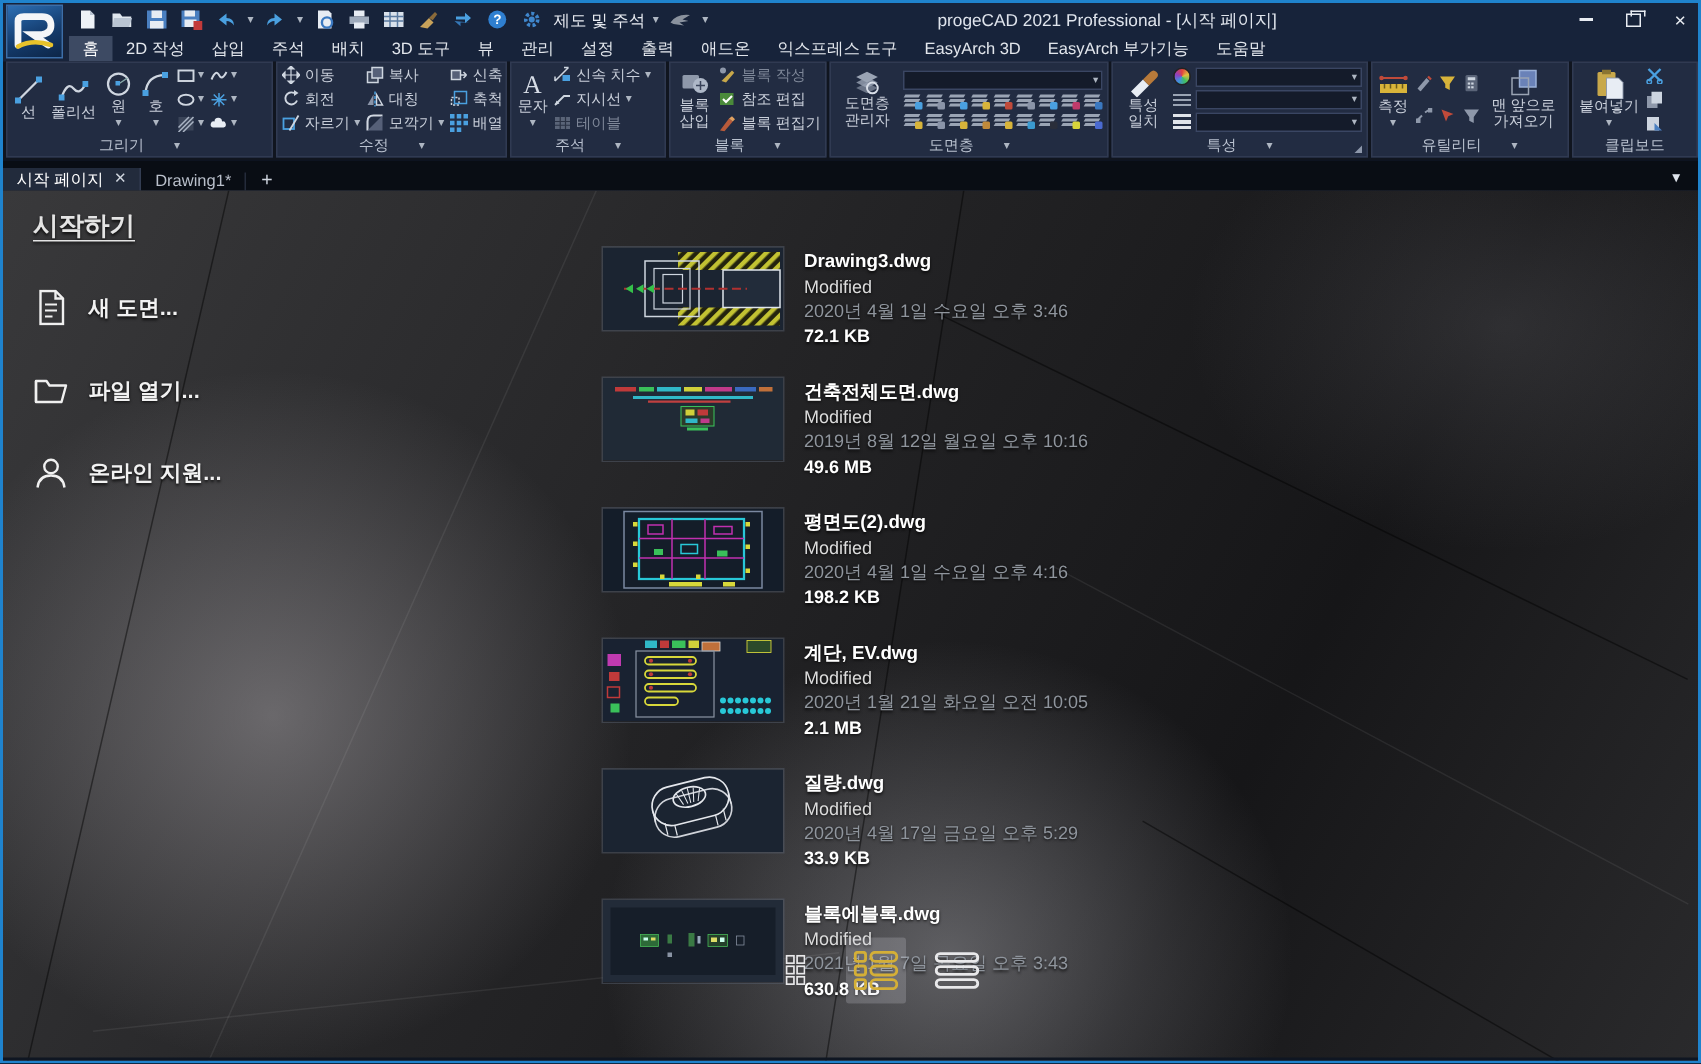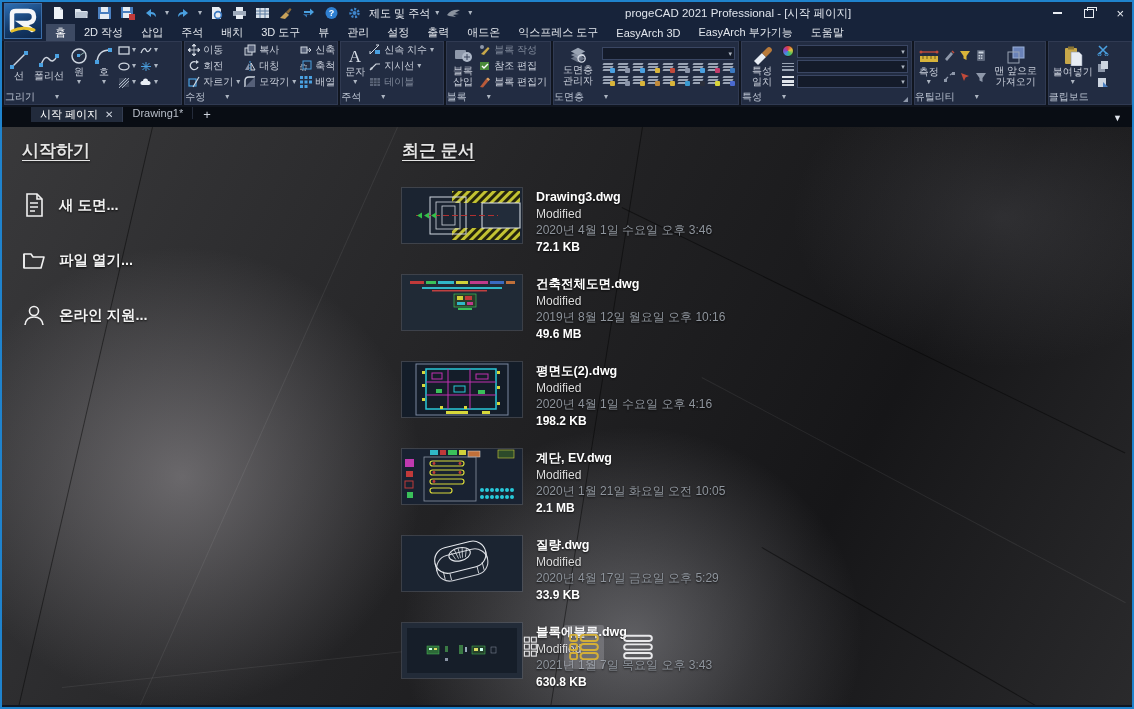--- a/index.html
+++ b/index.html
@@ -29,21 +29,21 @@
   
   .menubar { position:absolute; left:44px; top:22px; height:17px; display:flex; align-items:stretch; }
   .mtab { padding:2px 9px 2px; color:#e2e6ec; font-size:11px; white-space:nowrap; display:flex; align-items:center; }
   .mtab.active { background:#3d4a63; color:#fff; }
 
   
   .ribbon { position:absolute; left:0; top:39px; width:1130px; height:66px; background:#10151f;
     display:flex; gap:2px; padding:0 0 0 2px; }
   .panel { background:#222c42; border:1px solid #303a52; display:flex; flex-direction:column; height:64px; }
   .panel-body { flex:1; display:flex; align-items:center; padding:2px 3px; gap:3px; overflow:hidden; }
-  .panel-label { height:14px; display:flex; align-items:center; gap:20px;
+  .panel-label { height:14px; display:flex; align-items:center; justify-content:center; gap:20px;
     font-size:10px; color:#bac2d0; position:relative; }
   .bigtool { display:flex; flex-direction:column; align-items:center; justify-content:center;
     color:#c9cfda; font-size:10px; line-height:1.15; text-align:center; padding:0 1px; }
   .bigtool svg { width:20px; height:20px; }
   .smalltool { display:flex; align-items:center; gap:3px; color:#c9cfda; font-size:10px; white-space:nowrap; height:15px; }
   .smalltool svg { width:12px; height:12px; }
   .minigrid { display:grid; grid-template-rows:repeat(3,15px); grid-auto-flow:column; column-gap:4px; row-gap:1px; }
   .mini { display:flex; align-items:center; gap:2px; }
   .mini svg { width:12px; height:11px; }
   .combo { background:#141b2a; border:1px solid #3a4663; height:13px; display:flex; align-items:center;
@@ -52,21 +52,21 @@
   .vsep { width:1px; height:48px; background:#3a4459; }
   .layer-mini { width:13px; height:11px; position:relative; }
   .layer-mini i { position:absolute; left:1px; width:10px; height:2px; background:#9aa4b4; transform:skewX(-30deg); }
   .layer-mini i:nth-child(1){top:1px;} .layer-mini i:nth-child(2){top:4px;} .layer-mini i:nth-child(3){top:7px;}
   .layer-mini b { position:absolute; right:0; bottom:0; width:5px; height:5px; border-radius:1px; }
   .corner-exp { position:absolute; right:3px; bottom:2px; width:0; height:0;
     border-left:5px solid transparent; border-bottom:5px solid #8d97aa; }
 
   
   .tabbar { position:absolute; left:0; top:105px; width:1130px; height:20px; background:#090d14;
-    display:flex; align-items:flex-start;padding-left:29px; }
+    display:flex; align-items:flex-end; }
   .dtab { display:flex; align-items:center; gap:7px; padding:0 9px; font-size:11px; color:#b9bfca; }
   .dtab.active { background:#222b3c; color:#fff; border-right:1px solid #333d52; }
   .dtab.inactive { border-right:1px solid #242b3a; }
   .dtab .close { font-size:10px; color:#cfd5de; }
   .newtab { display:flex; align-items:center; padding:0 10px; color:#cfd5de; font-size:13px; }
   .tab-overflow { position:absolute; right:10px; top:6px; color:#dfe4ec; font-size:9px; }
 
   
   .content { position:absolute; left:0; top:125px; width:1130px; height:580px;
     background:linear-gradient(118deg,#39393b 0%,#242426 40%,#161618 72%,#2a2a2c 100%); overflow:hidden;padding-left:36px; }
@@ -818,21 +818,20 @@
       <div class="start-item">
         <svg viewBox="0 0 24 24">
             <circle cx="12" cy="8" r="4.5" fill="none" stroke="#f0f0f0" stroke-width="1.6"></circle>
             <path d="M3 22 q1 -8 9 -8 t9 8" fill="none" stroke="#f0f0f0" stroke-width="1.6"></path>
           </svg>
         <span>온라인 지원...</span>
       </div>
     </div>
 
     <div class="recent-col">
-      <div class="h-underline">최근 문서</div>
       <div class="doc-list">
 
         <div class="doc-entry">
           <div class="thumb">
             <svg viewBox="0 0 120 55">
                 <defs>
                   <pattern id="hy" width="6" height="6" patternUnits="userSpaceOnUse" patternTransform="rotate(45)">
                     <rect width="6" height="6" fill="#23230e"></rect>
                     <rect width="3" height="6" fill="#c2c232"></rect>
                   </pattern>

